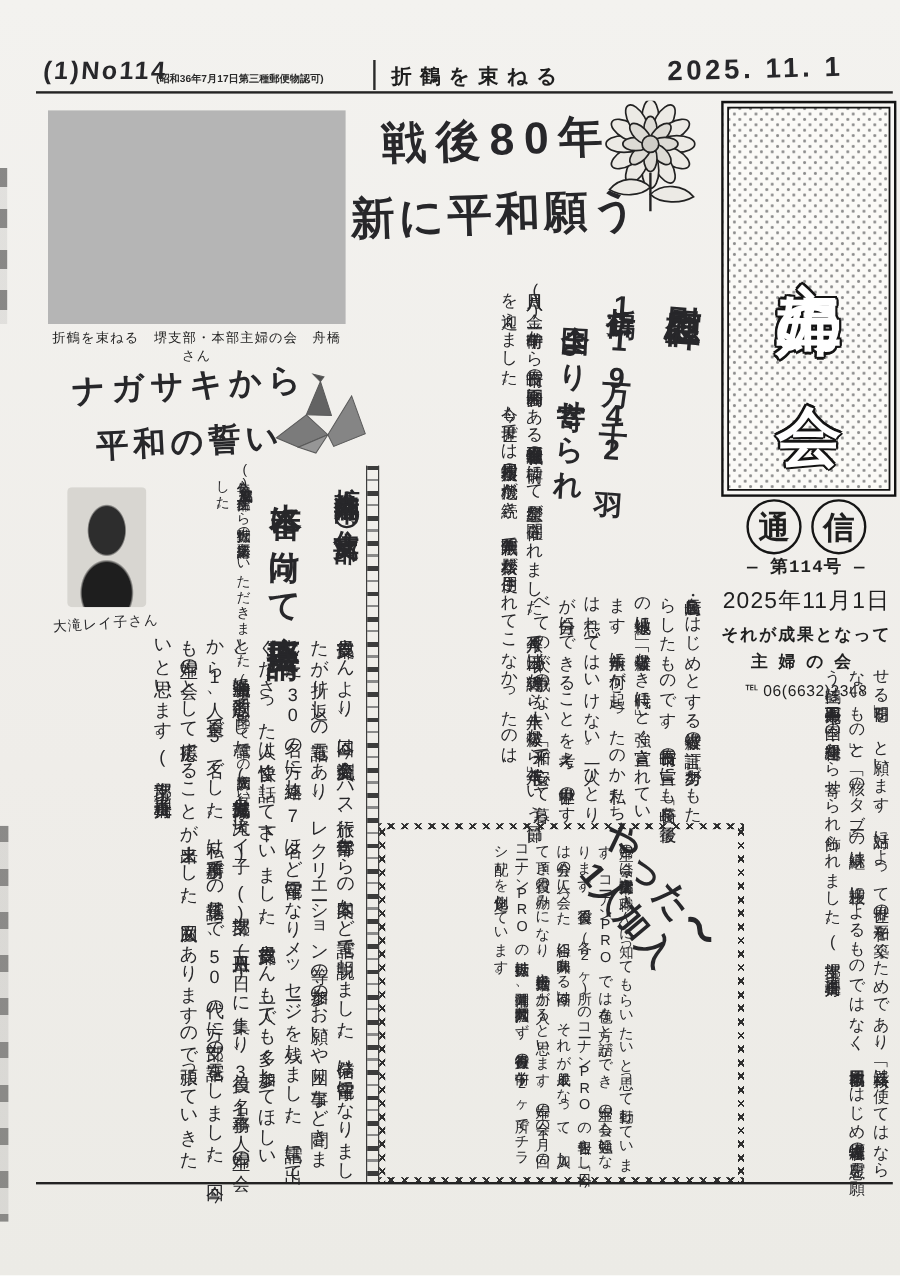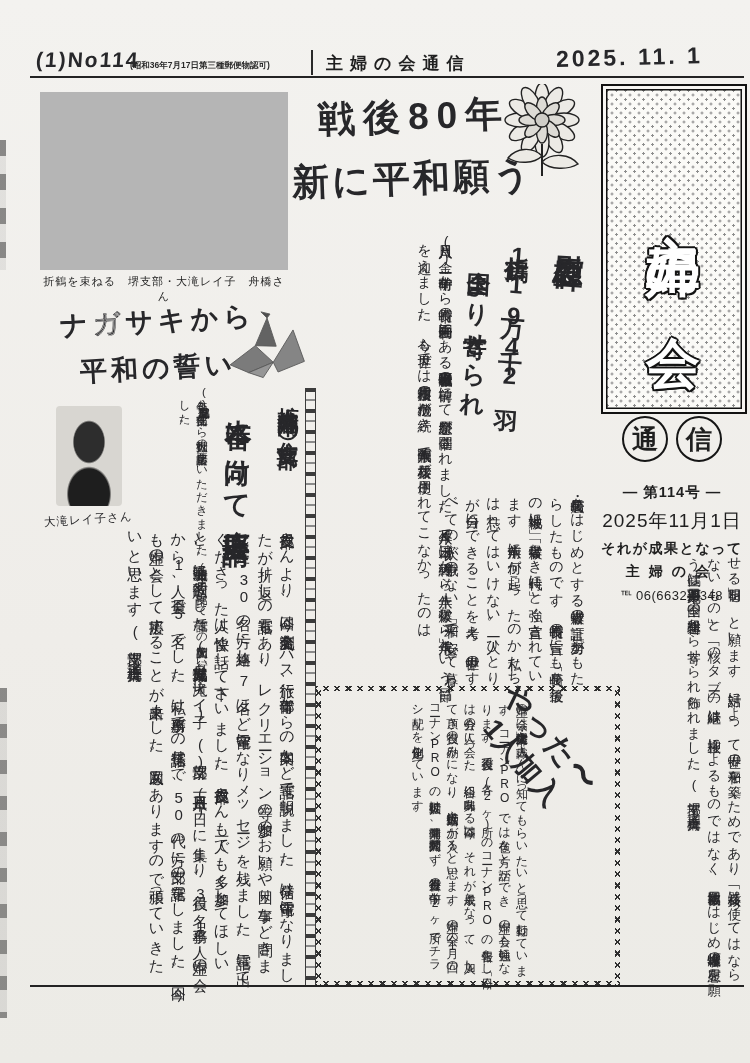--- a/index.html
+++ b/index.html
@@ -14,21 +14,21 @@
   .hdr-sep{left:311px;top:50px;width:1.5px;height:25px;background:#2a2a2a;}
   .hdr-title{left:326px;top:52px;font-size:17px;letter-spacing:7px;font-weight:600;}
   .hdr-date{left:556px;top:44px;font-size:23px;letter-spacing:3px;transform:rotate(-1.5deg);font-weight:600;}
   .hdr-rule{left:30px;top:76px;width:714px;height:2px;}
   
   .banner{left:601px;top:84px;width:142px;height:326px;border:2.5px solid #121212;box-shadow:inset 0 0 0 3px #f7f6f3, inset 0 0 0 4.5px #121212;background-color:#fbfaf7;background-image:radial-gradient(#8d8d8d 1.1px,transparent 1.25px),radial-gradient(#8d8d8d 1.1px,transparent 1.25px);background-size:9px 9px;background-position:0 0,4.5px 4.5px;display:flex;align-items:center;justify-content:center;}
   .banner-text{writing-mode:vertical-rl;text-orientation:upright;font-size:54px;font-weight:800;line-height:1;letter-spacing:14px;color:#ffffff;text-shadow:2px 0 #141414,-2px 0 #141414,0 2px #141414,0 -2px #141414,1.5px 1.5px #141414,-1.5px -1.5px #141414,1.5px -1.5px #141414,-1.5px 1.5px #141414;}
   .badge{left:601px;top:416px;width:142px;text-align:center;}
   .badge-circles{display:flex;justify-content:center;gap:8px;}
   .badge-circle{width:42px;height:42px;border:2px solid #151515;border-radius:50%;font-size:26px;line-height:42px;font-weight:600;}
-  .issue-line{font-size:14.5px;margin-top:21px;letter-spacing:1px;font-weight:600;}
+  .issue-line{font-size:14.5px;margin-top:1px;letter-spacing:1px;font-weight:600;font-family:Liberation Mono, monospace;}
   .date-line{font-size:19px;margin-top:6px;letter-spacing:1px;}
   .org1{font-size:14px;margin-top:6px;letter-spacing:1.5px;font-weight:600;}
   .org2{font-size:14px;margin-top:5px;letter-spacing:9px;font-weight:600;}
   .tel{font-size:13px;margin-top:5px;letter-spacing:.5px;}
   
   .lead1{left:318px;top:92px;font-size:37px;font-weight:800;letter-spacing:8px;transform:rotate(-2deg);}
   .lead2{left:292px;top:154px;font-size:37px;font-weight:800;letter-spacing:3px;transform:rotate(-2deg);}
   .flower{left:496px;top:84px;}
   
   .photo-main{left:40px;top:92px;width:248px;height:178px;background-color:#b5b5b5;background-image:radial-gradient(ellipse 90px 62px at 16% 32%,#474747 0 60%,transparent 63%),radial-gradient(ellipse 120px 55px at 14% 78%,#5a5a5a 0 60%,transparent 63%),linear-gradient(75deg,transparent 30%,#e8e8e8 34% 52%,transparent 56%),radial-gradient(ellipse 26px 58px at 47% 64%,#e3e3e3 0 55%,transparent 60%),radial-gradient(ellipse 70px 92px at 79% 46%,#7c7c7c 0 55%,transparent 58%),linear-gradient(90deg,transparent 96.5%,#2e2e2e 96.5%),linear-gradient(180deg,#cwhite 0,#cfcfcf 18%,#a6a6a6 60%,#8f8f8f 100%);}
@@ -68,21 +68,21 @@
   svg{display:block;}
 </style>
 </head>
 <body>
 
 <div class="page">
 
   <div class="abs hdr-no hand">(1)No114</div>
   <div class="abs hdr-approval">(昭和36年7月17日第三種郵便物認可)</div>
   <div class="abs hdr-sep"></div>
-  <div class="abs hdr-title">主婦の会通信</div>
+  <div class="abs hdr-title">折鶴を束ねる</div>
   <div class="abs hdr-date hand">2025. 11. 1</div>
   <div class="abs hdr-rule rule"></div>
 
   <div class="abs banner">
     <div class="banner-text">主婦の会</div>
   </div>
   <div class="abs badge">
     <div class="badge-circles">
       <div class="badge-circle">通</div>
       <div class="badge-circle">信</div>
@@ -125,21 +125,21 @@
         </g>
         <circle cx="46" cy="36" r="7" fill="#cfcdc7"></circle>
         <path d="M46 60 L46 92" fill="none" stroke-width="2"></path>
         <path d="M46 72 C36 62 20 64 12 74 C22 80 38 80 46 72 Z"></path>
         <path d="M46 78 C56 68 74 70 82 80 C72 86 54 86 46 78 Z"></path>
       </g>
     </svg>
   </div>
 
   <div class="abs photo-main"></div>
-  <div class="abs photo-cap">折鶴を束ねる　堺支部・大滝レイ子　舟橋さん</div>
+  <div class="abs photo-cap">折鶴を束ねる　堺支部・本部主婦の会　舟橋さん</div>
 
   <div class="abs sub1 hand">ナガサキから</div>
   <div class="abs sub2 hand">平和の誓い</div>
   <div class="abs crane">
     <svg width="86" height="86" viewBox="0 0 100 100">
       <g fill="#6e6e6e" stroke="#5a5a5a" stroke-width="1">
         <polygon points="8,58 40,40 58,62 28,70" fill="#7b7b7b"></polygon>
         <polygon points="40,40 58,10 64,44" fill="#636363"></polygon>
         <polygon points="58,62 86,28 94,66 62,74" fill="#858585"></polygon>
         <polygon points="58,10 52,2 62,6" fill="#4e4e4e"></polygon>

